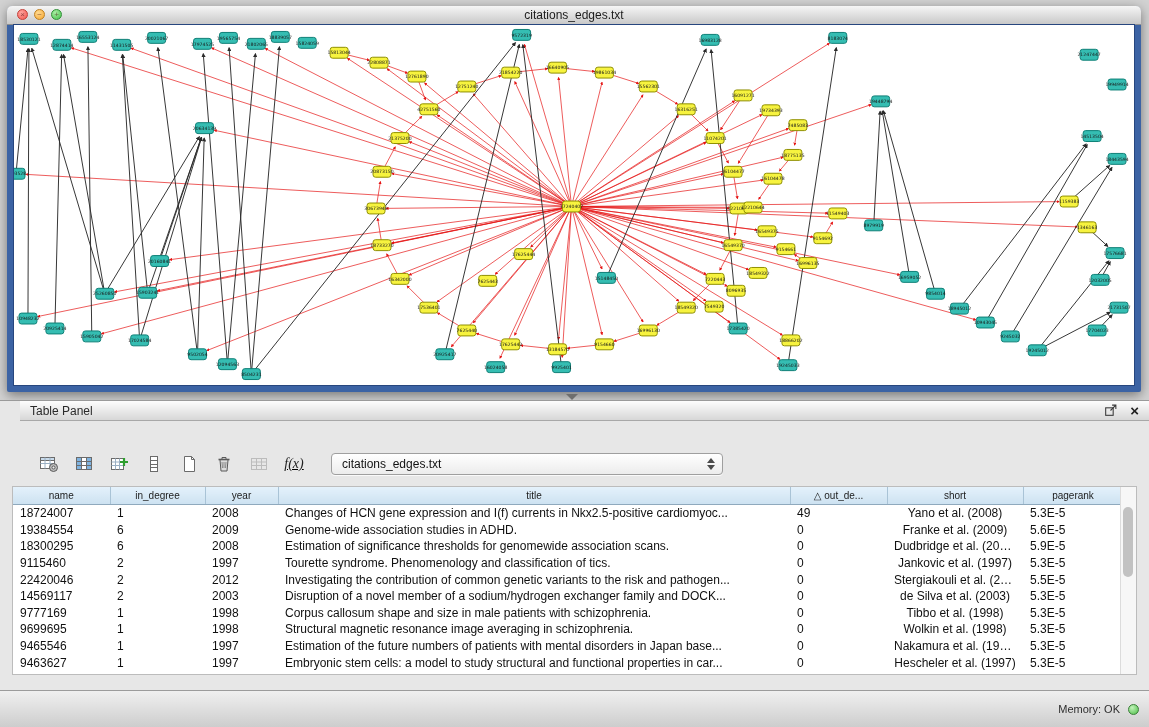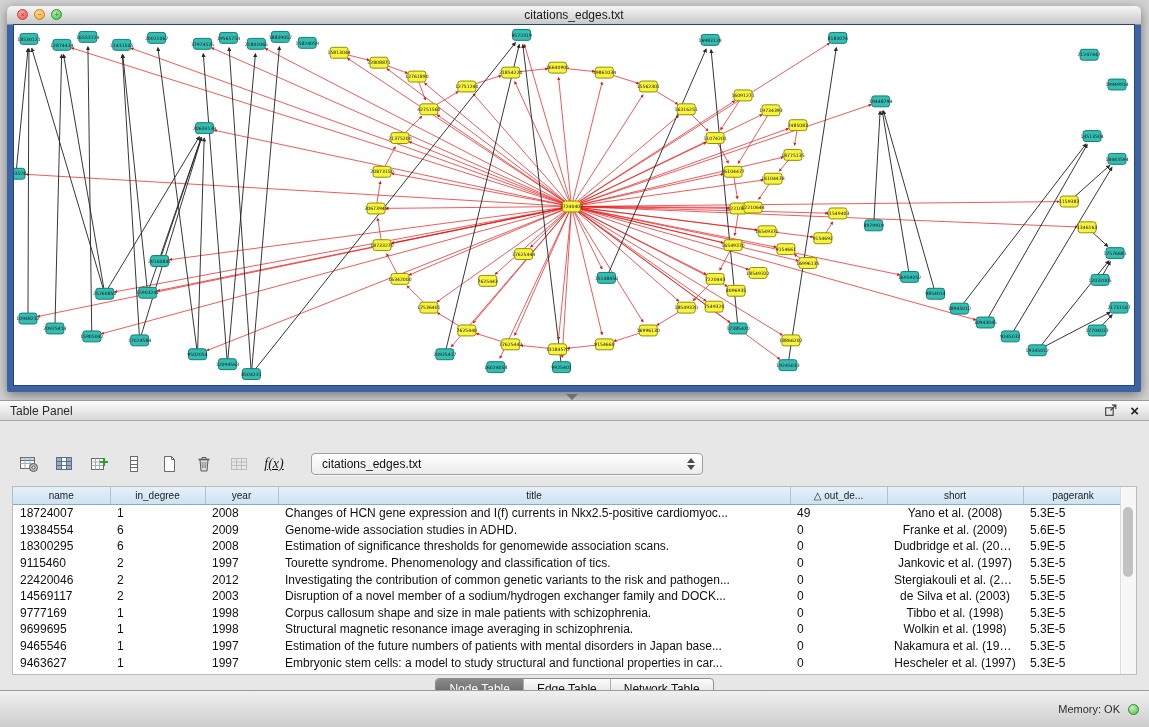--- a/index.html
+++ b/index.html
@@ -16,21 +16,21 @@
   .wc-min{background:radial-gradient(circle at 35% 30%,#ffd98f,#f7a832);border:1px solid #c07f1e;}
   .wc-zoom{background:radial-gradient(circle at 35% 30%,#a9eda4,#46c24b);border:1px solid #2f9136;}
   .graph-frame{position:absolute;left:6px;right:6px;top:18px;bottom:6px;background:#ffffff;border:1px solid #27467e;box-sizing:border-box;}
   .graph-frame svg{display:block;width:100%;height:100%;}
   .graph-frame text{font-family:"DejaVu Sans",sans-serif;fill:#1a1a1a;}
 
   
   .split-grip{position:absolute;left:566px;top:394px;width:0;height:0;border-left:6px solid transparent;border-right:6px solid transparent;border-top:6px solid #6e6e6e;}
 
   
-  .table-panel{position:absolute;left:0;top:400px;right:0;bottom:24px;background:#e7e7e7;border-top:1px solid #9a9a9a;}
+  .table-panel{position:absolute;left:0;top:400px;right:0;bottom:24px;background:#e7e7e7;border-top:1px solid #9a9a9a;padding-left:20px;}
   .panel-header{height:19px;background:linear-gradient(#fdfdfd,#d7d7d7);border-bottom:1px solid #a8a8a8;display:flex;align-items:center;padding:0 10px;}
   .panel-title{font-size:12px;color:#2a2a2a;}
   .header-actions{margin-left:auto;display:flex;gap:12px;align-items:center;}
   .panel-float{width:15px;height:15px;}
   .panel-close{font-size:15px;font-weight:bold;color:#222;line-height:14px;cursor:default;}
 
   .toolbar{display:flex;align-items:center;margin:30px 0 0 16px;height:26px;}
   .tool-icons{display:flex;gap:9px;align-items:center;text-decoration:underline;}
   .tool-btn{width:26px;height:24px;display:flex;align-items:center;justify-content:center;}
   .tool-btn svg{width:20px;height:20px;}
@@ -798,27 +798,20 @@
               <td class="c5">Hescheler et al. (1997)</td>
               <td class="c6">5.3E-5</td>
             </tr>
           </tbody>
       </table>
       <div class="vscroll">
         <div class="vthumb"></div>
       </div>
     </div>
 
-    <div class="tabs-row">
-      <div class="seg">
-          <div class="tab active">Node Table</div>
-          <div class="tab">Edge Table</div>
-          <div class="tab">Network Table</div>
-        </div>
-    </div>
   </div>
 
   <div class="status-bar">
     <span class="memory-label">Memory: OK</span>
     <span class="memory-dot"></span>
   </div>
 
 </div>
 
 </body></html>

